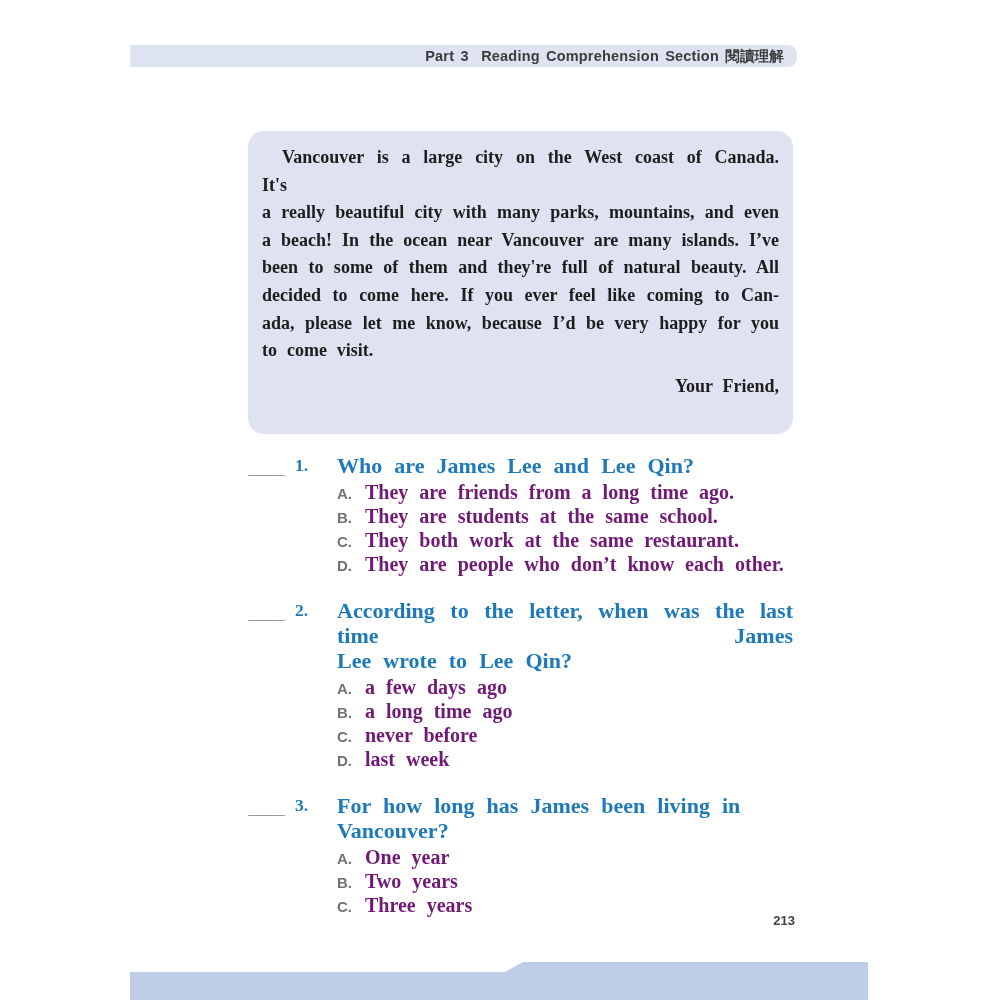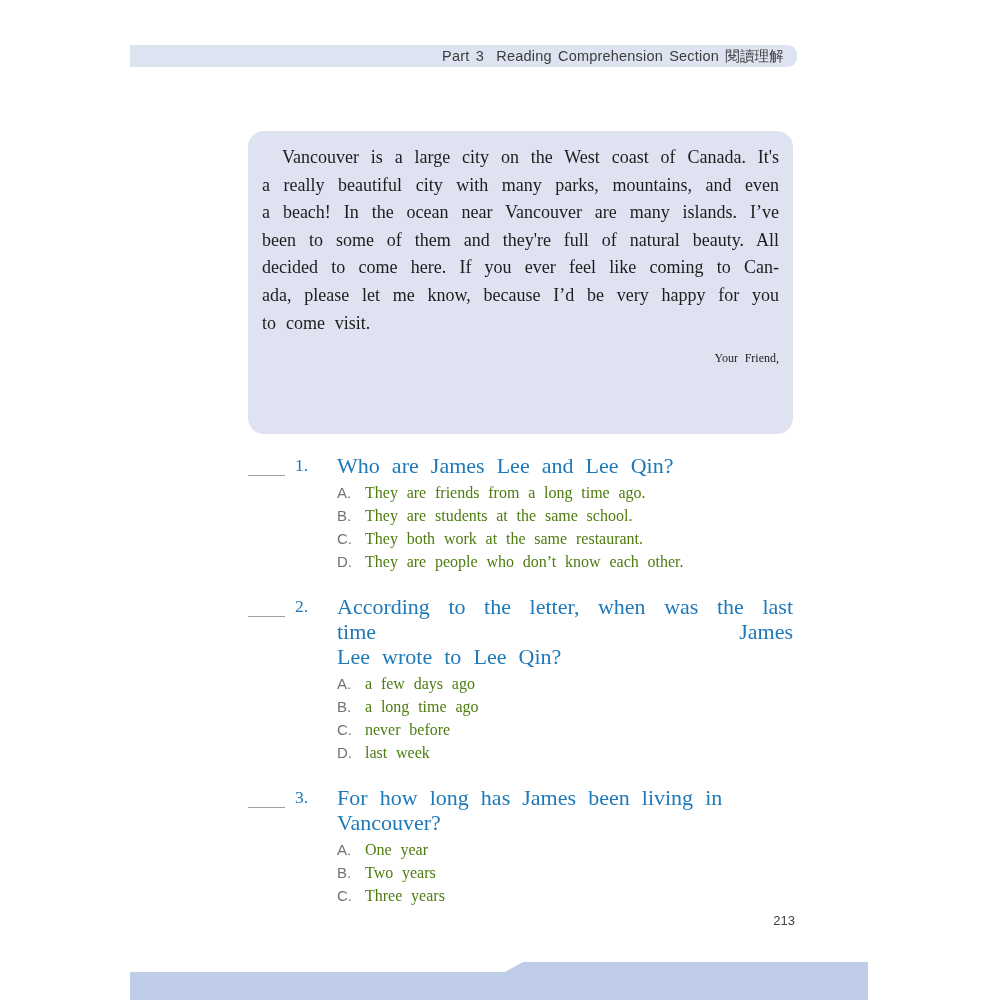--- a/index.html
+++ b/index.html
@@ -2,21 +2,21 @@
 <html><head>
 <meta charset="utf-8">
 <style>
   html, body {
     margin: 0; padding: 0;
     width: 1000px; height: 1000px;
     background: #ffffff;
     overflow: hidden;
     font-family: "Liberation Serif", serif;
   }
-  .page { position: relative; width: 876px; height: 1000px; background: #fff; }
+  .page { position: relative; width: 876px; height: 1000px; background: #fff; font-weight: bold; }
 
   
   .header-band {
     position: absolute;
     left: 130px; top: 45px;
     width: 667px; height: 22px;
     background: #dee3f1;
     border-radius: 0 9px 9px 0;
     display: flex;
     justify-content: flex-end;
@@ -46,21 +46,21 @@
   .letter-line {
     font-size: 18px;
     line-height: 27.6px;
     word-spacing: 0.30em;
     white-space: normal;
   }
   .letter-line.jline { text-align: justify; text-align-last: justify; }
   .letter-line.indent { text-indent: 20px; }
   .letter-signature { margin-top: 8px; }
   .signature-line {
-    font-size: 12px;
+    font-size: 18px;
     line-height: 27.6px;
     text-align: right;
     word-spacing: 0.30em;
     color: #1d1d1d;
   }
 
   
   .questions {
     position: absolute;
     left: 248px; top: 453px;
@@ -91,23 +91,23 @@
   .options { margin: 3px 0 0 89px; }
   .option-row { display: flex; align-items: baseline; }
   .option-letter {
     flex: 0 0 28px;
     font-family: "Liberation Sans", sans-serif;
     font-size: 15px;
     color: #6f7276;
     line-height: 23px;
   }
   .option-text {
-    font-size: 16px;
+    font-size: 20px;
     line-height: 23px;
-    color: #4d7c0f;
+    color: #701a75;
     word-spacing: 0.30em;
   }
 
   
   .page-number {
     position: absolute;
     left: 740px; top: 913px;
     width: 55px;
     text-align: right;
     font-family: "Liberation Sans", sans-serif;

